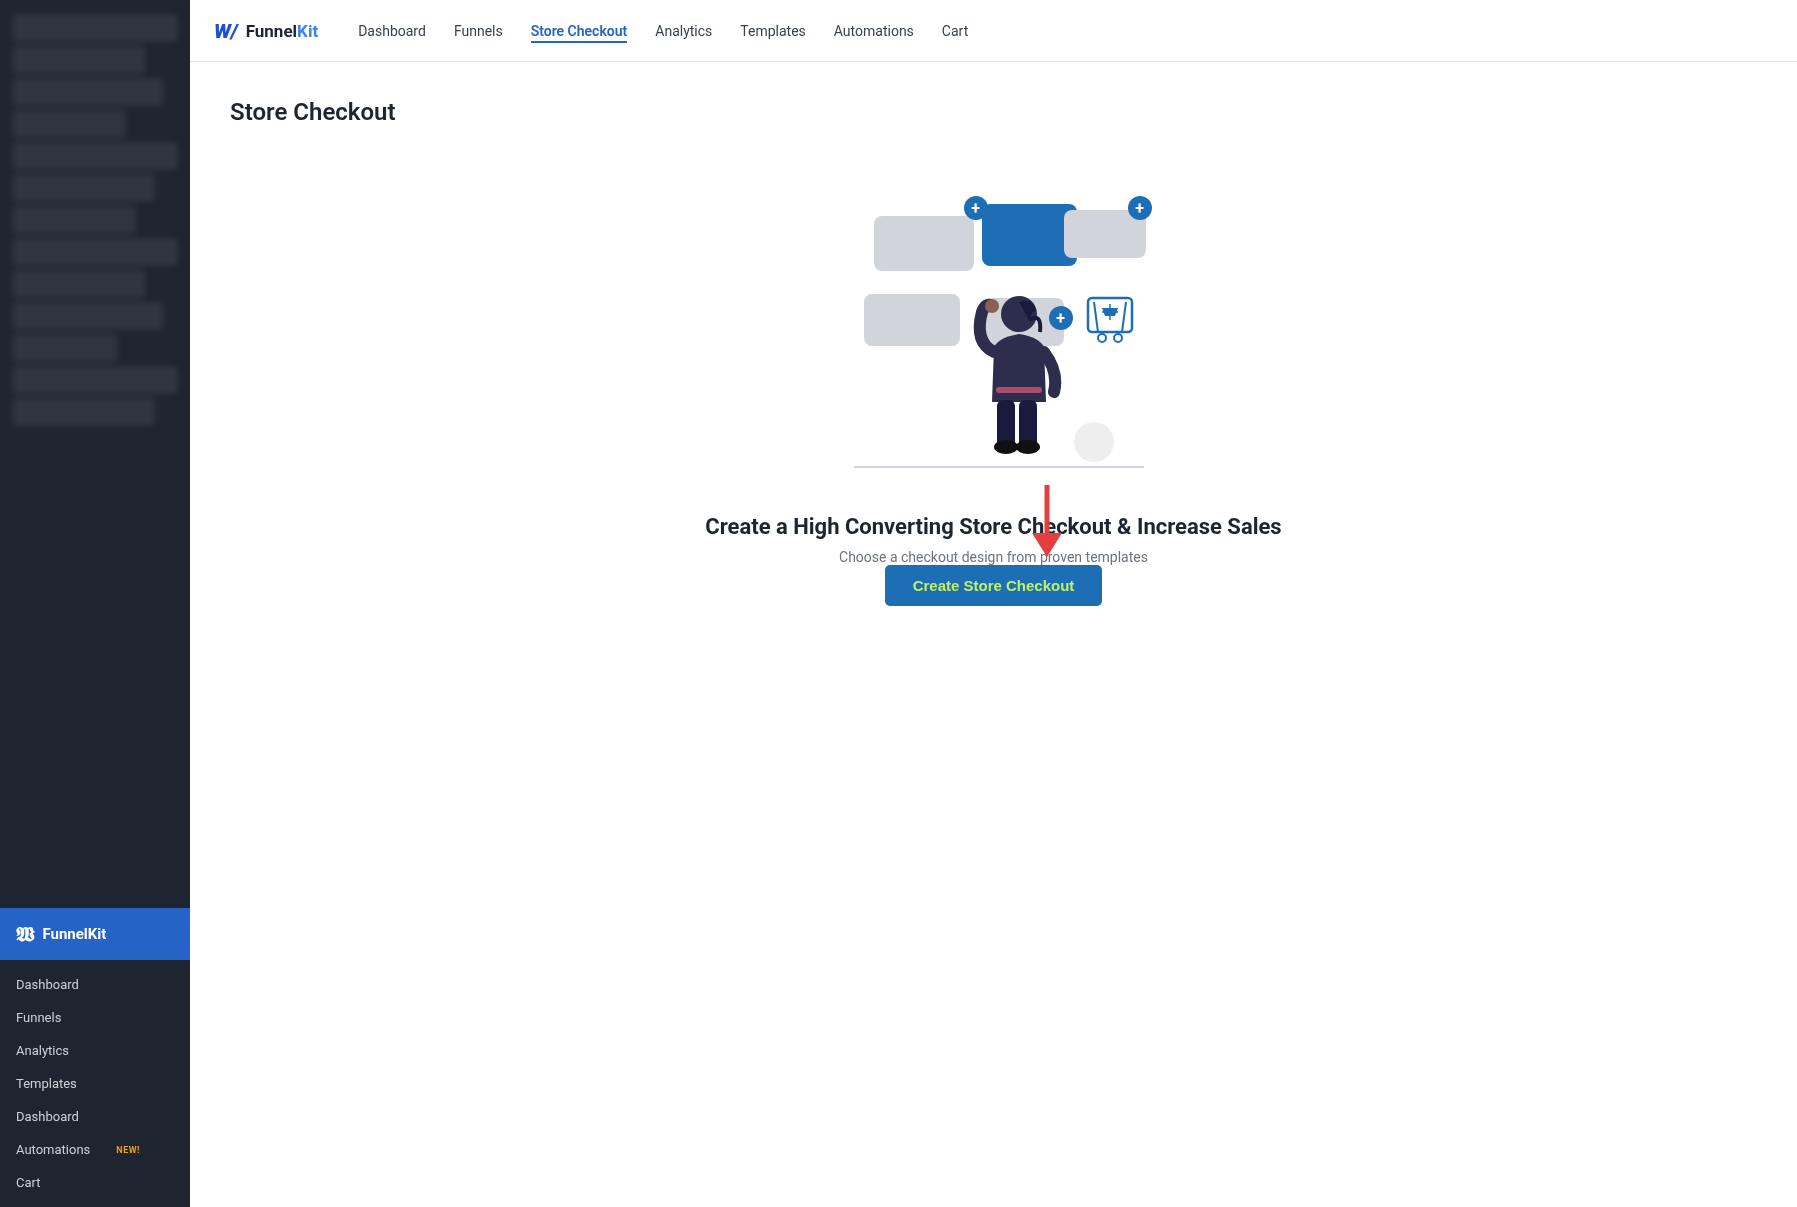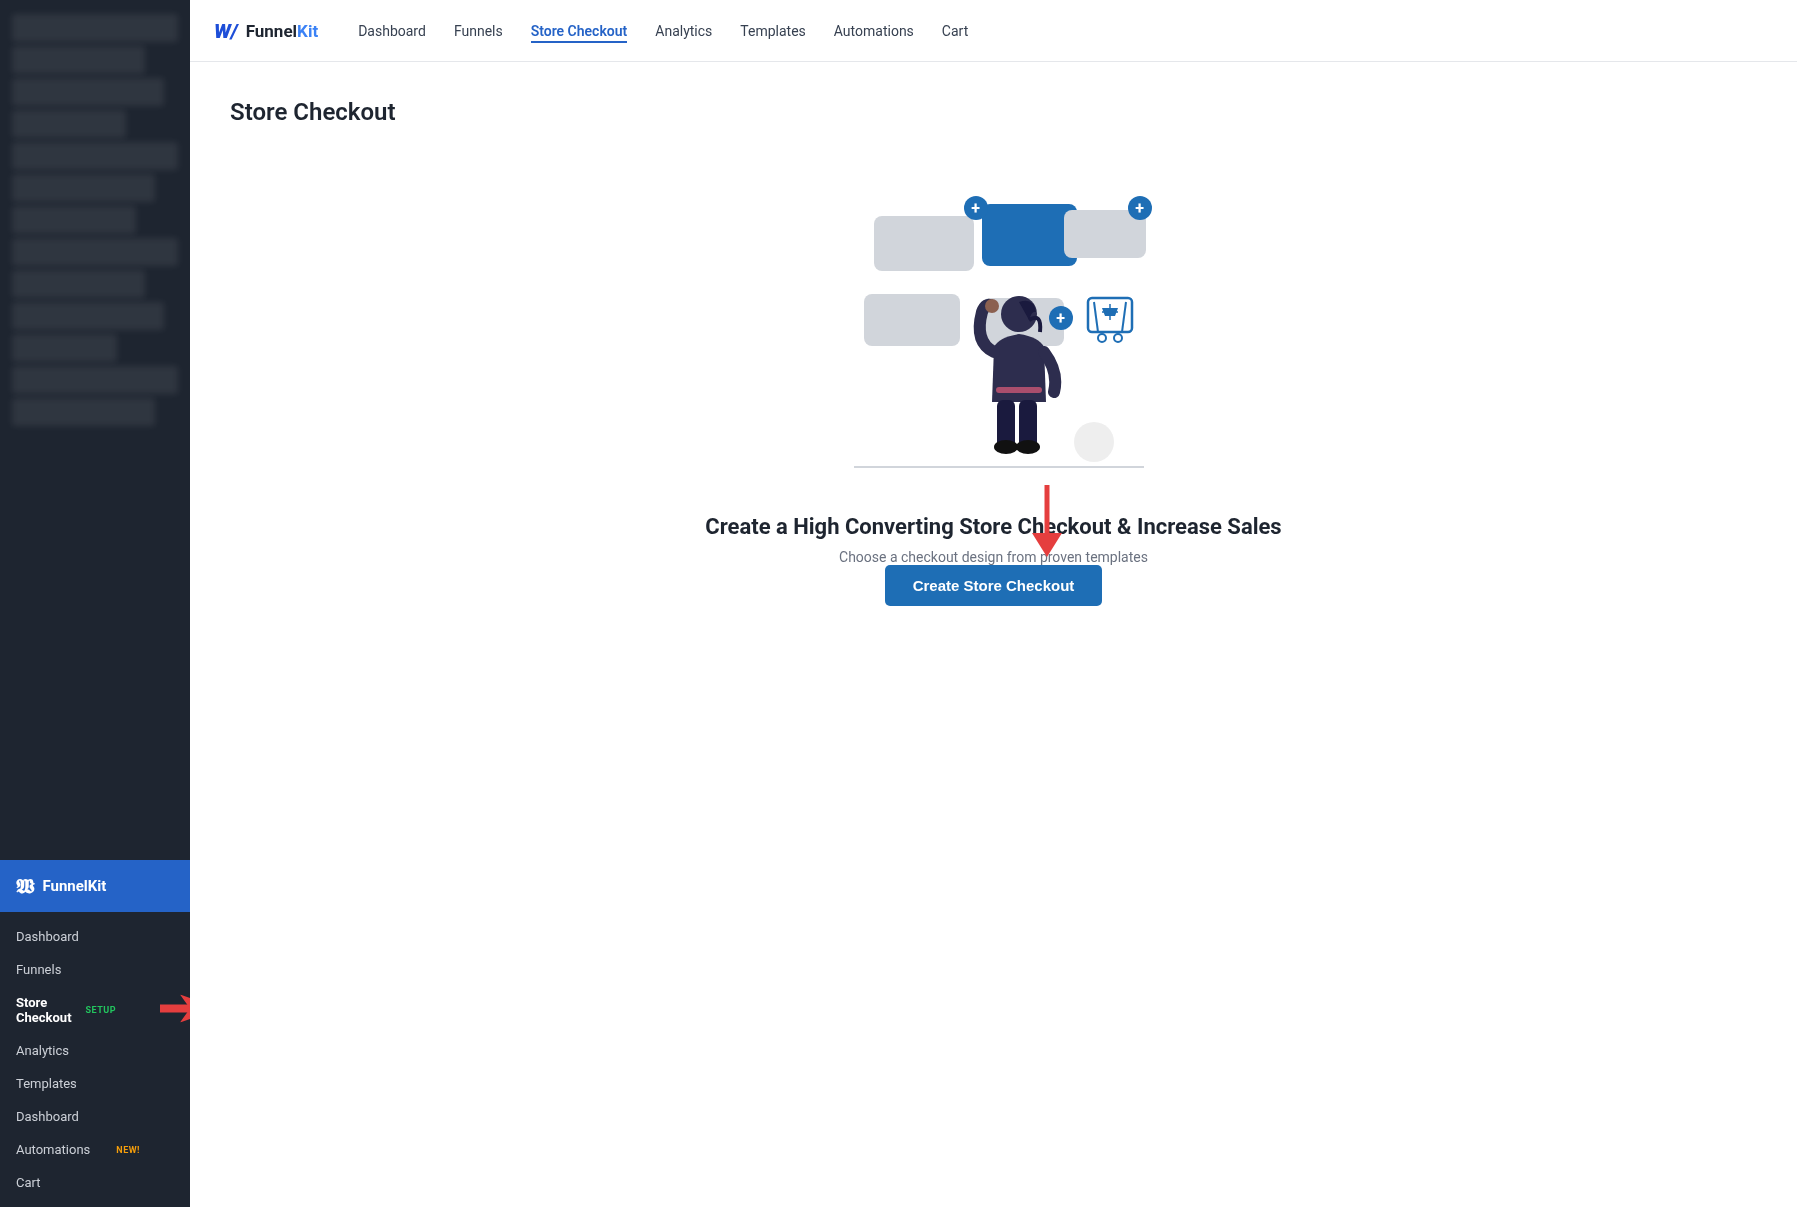--- a/index.html
+++ b/index.html
@@ -213,21 +213,21 @@
       background: white;
       color: #1e6eb5;
       font-size: 15px;
       font-weight: 600;
       border-radius: 5px;
       cursor: pointer;
     }
     .btn-create {
       padding: 12px 28px;
       background: #1e6eb5;
-      color: #ffffff;
+      color: #bef264;
       font-size: 15px;
       font-weight: 600;
       border-radius: 5px;
       cursor: pointer;
       border: none;
     }
 
     
     .arrow-down {
       position: absolute;
@@ -271,31 +271,20 @@
     <span class="brand-name">FunnelKit</span>
   </div>
 
   <div class="sidebar-nav">
     <div class="sidebar-nav-item">
       <span>Dashboard</span>
     </div>
     <div class="sidebar-nav-item">
       <span>Funnels</span>
     </div>
-    <div class="sidebar-nav-item active" style="position:relative;">
-      <span>Store<br>Checkout</span>
-      <span class="badge badge-setup" style="margin-left:4px; font-size:9px; font-weight:700;">SETUP</span>
-
-      <div class="arrow-left">
-        <svg width="60" height="28" viewBox="0 0 60 28">
-          <polygon points="60,14 20,0 30,14 20,28" fill="#e53e3e"></polygon>
-          <rect x="0" y="10" width="32" height="8" fill="#e53e3e"></rect>
-        </svg>
-      </div>
-    </div>
     <div class="sidebar-nav-item">
       <span>Analytics</span>
     </div>
     <div class="sidebar-nav-item">
       <span>Templates</span>
     </div>
     <div class="sidebar-nav-item">
       <span>Dashboard</span>
     </div>
     <div class="sidebar-nav-item">

